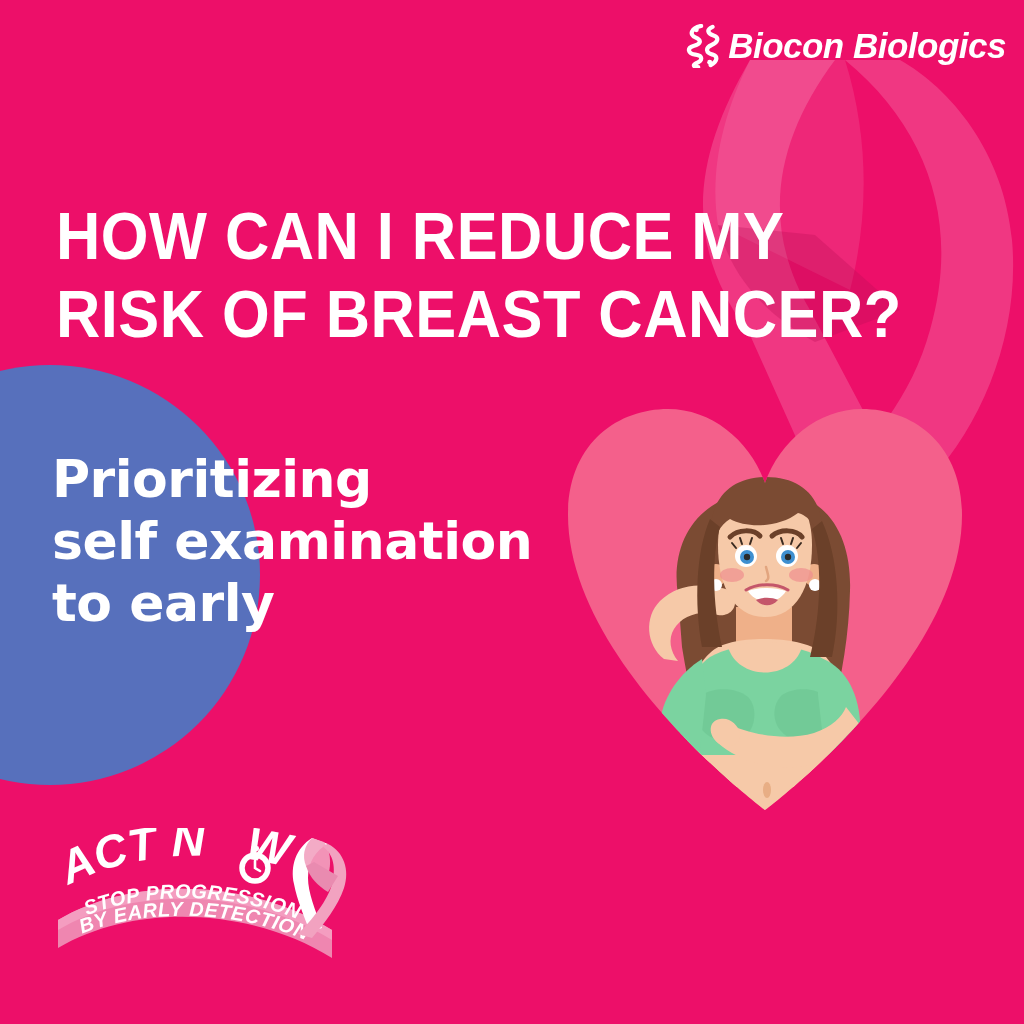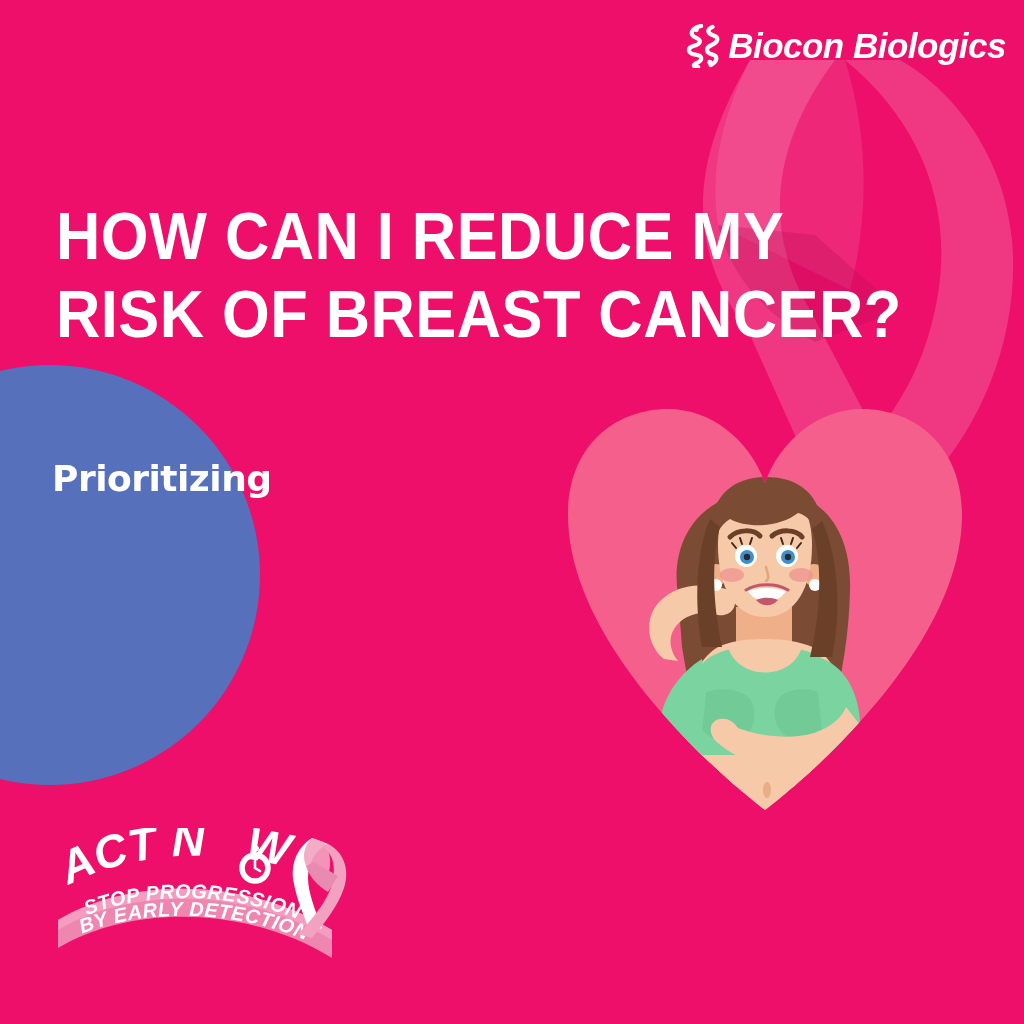--- a/index.html
+++ b/index.html
@@ -51,21 +51,21 @@
     transform:scaleX(0.93);
     transform-origin:left top;
     font-family:"Liberation Sans", sans-serif;
   }
   .headline .ln{display:block;white-space:nowrap;}
 
   
   .bodycopy{
     position:absolute;left:52px;top:448px;
     color:#ffffff;
-    font-size:36px;
+    font-size:52px;
     font-weight:bold;
     line-height:62px;
     letter-spacing:-0.5px;
     font-family:"DejaVu Sans", sans-serif;
   }
   .bodycopy .ln{display:block;white-space:nowrap;}
 
   
   .hero{position:absolute;left:560px;top:395px;width:410px;height:425px;}
   .hero svg{display:block;}
@@ -104,20 +104,22 @@
     <span class="logo-text">Biocon Biologics</span>
   </div>
 
   <div class="headline">
     <span class="ln">HOW CAN I REDUCE MY</span>
     <span class="ln">RISK OF BREAST CANCER?</span>
   </div>
 
   <div class="bodycopy">
     <span class="ln">Prioritizing</span>
+    <span class="ln">self examination</span>
+    <span class="ln">to early</span>
   </div>
 
   <div class="hero">
     <svg viewBox="0 0 410 425" width="410" height="425" aria-hidden="true">
       <defs>
         <clipPath id="heartClip">
           <path d="M205 415 C 205 415, 8 268, 8 120 C 8 48, 58 14, 108 14 C 152 14, 190 46, 205 88 C 220 46, 258 14, 302 14 C 352 14, 402 48, 402 120 C 402 268, 205 415, 205 415 Z"></path>
         </clipPath>
       </defs>
 

